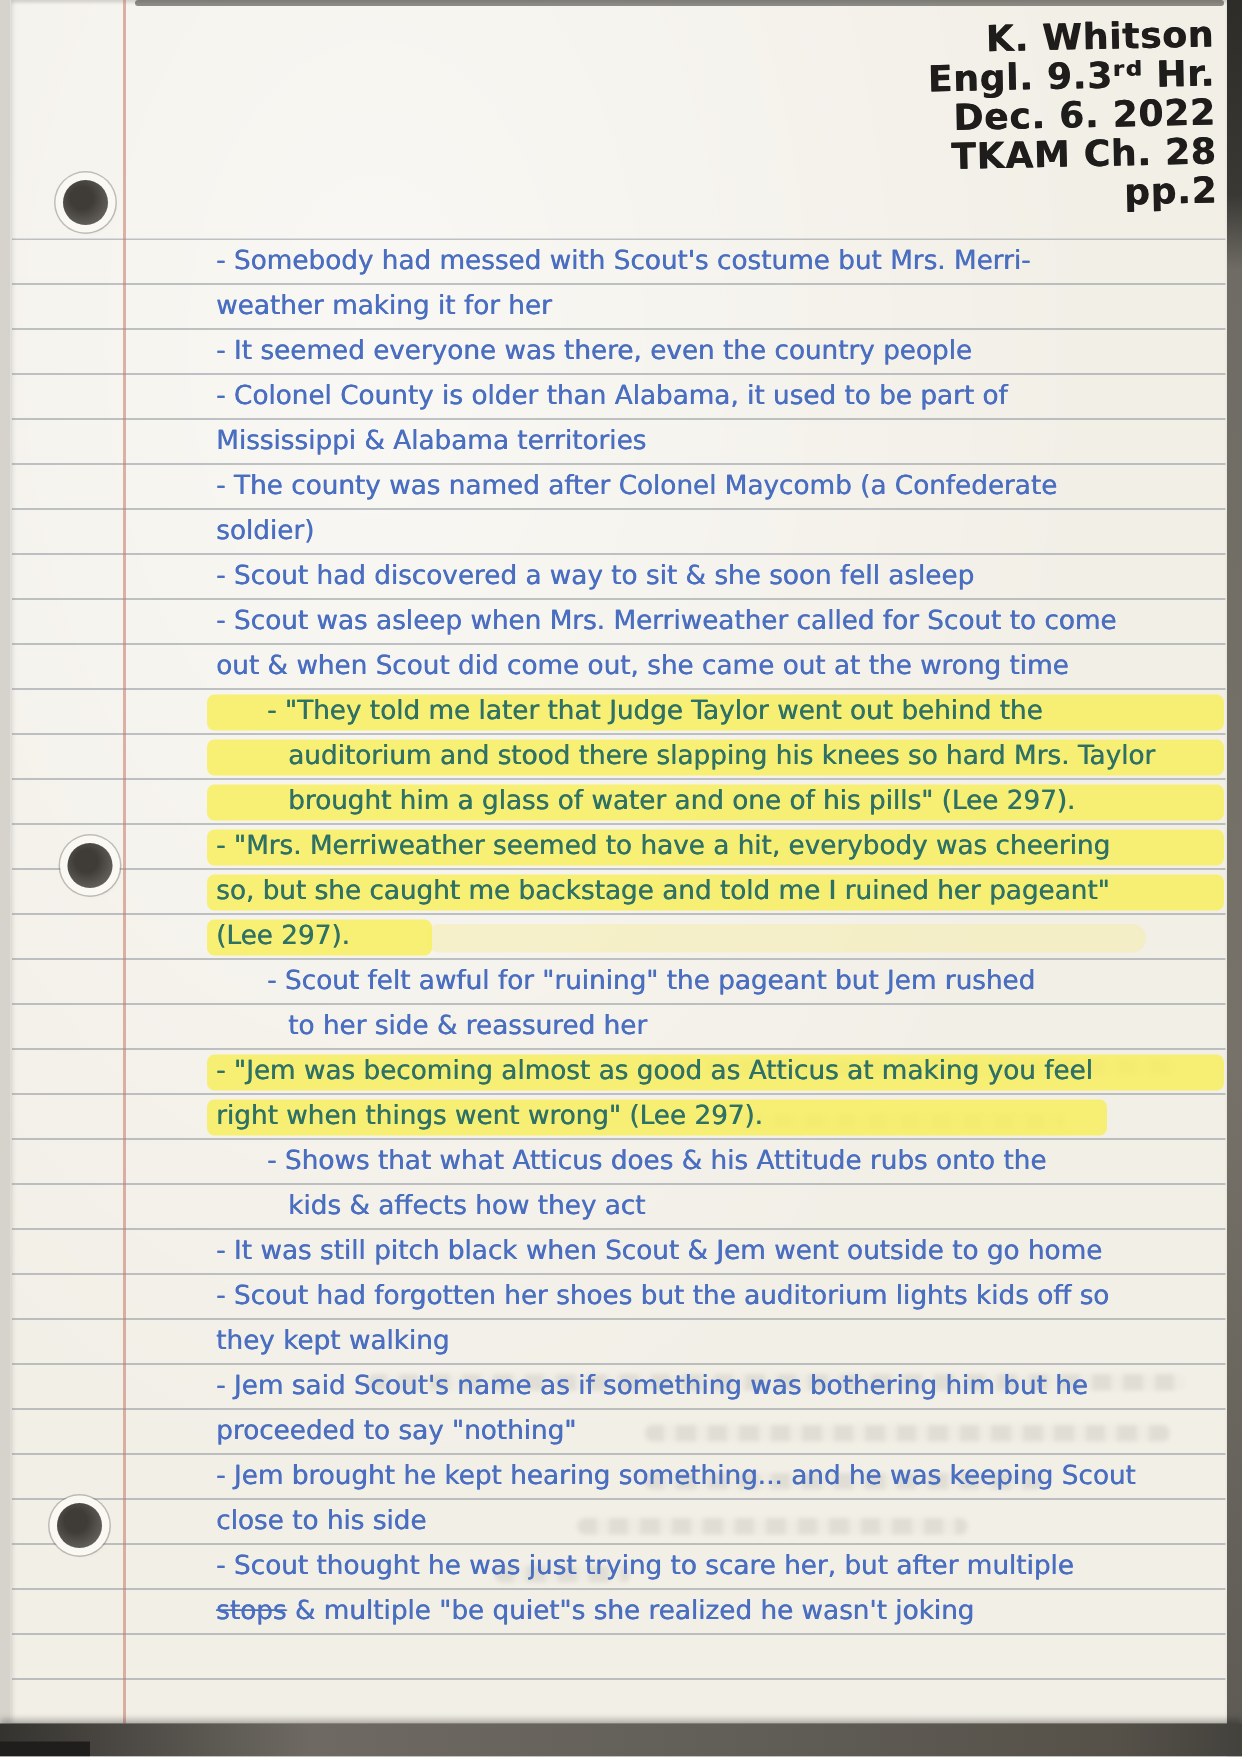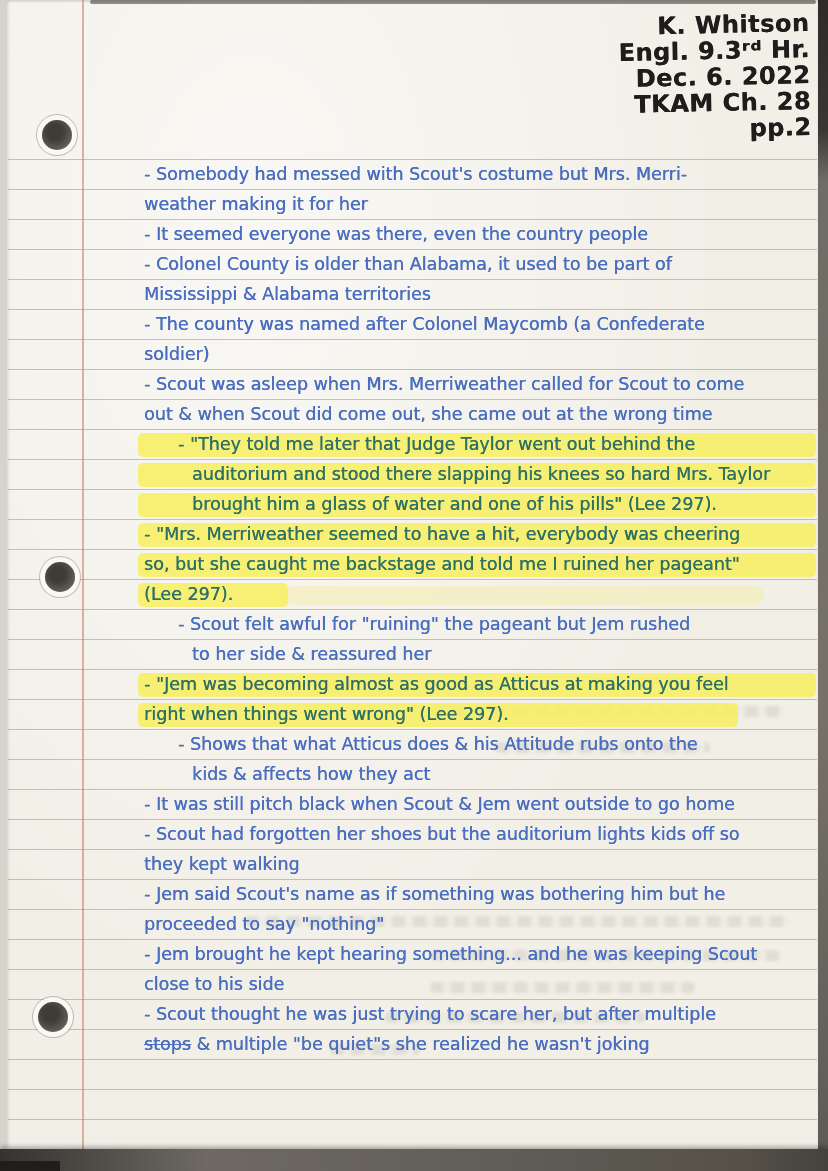--- a/index.html
+++ b/index.html
@@ -98,20 +98,21 @@
     </div>
 
   <div class="notes">
       <div class="note-line indent-0"><span class="txt"><span>- Somebody had messed with Scout's costume but Mrs. Merri-</span></span></div>
       <div class="note-line indent-0"><span class="txt"><span>weather making it for her</span></span></div>
       <div class="note-line indent-0"><span class="txt"><span>- It seemed everyone was there, even the country people</span></span></div>
       <div class="note-line indent-0"><span class="txt"><span>- Colonel County is older than Alabama, it used to be part of</span></span></div>
       <div class="note-line indent-0"><span class="txt"><span>Mississippi &amp; Alabama territories</span></span></div>
       <div class="note-line indent-0"><span class="txt"><span>- The county was named after Colonel Maycomb (a Confederate</span></span></div>
       <div class="note-line indent-0"><span class="txt"><span>soldier)</span></span></div>
+      <div class="note-line indent-0"><span class="txt"><span>- Scout had discovered a way to sit &amp; she soon fell asleep</span></span></div>
       <div class="note-line indent-0"><span class="txt"><span>- Scout was asleep when Mrs. Merriweather called for Scout to come</span></span></div>
       <div class="note-line indent-0"><span class="txt"><span>out &amp; when Scout did come out, she came out at the wrong time</span></span></div>
       <div class="note-line indent-2 hl-line"><span class="hl-bar"></span><span class="txt"><span>- "They told me later that Judge Taylor went out behind the</span></span></div>
       <div class="note-line indent-3 hl-line"><span class="hl-bar"></span><span class="txt"><span>auditorium and stood there slapping his knees so hard Mrs. Taylor</span></span></div>
       <div class="note-line indent-3 hl-line"><span class="hl-bar"></span><span class="txt"><span>brought him a glass of water and one of his pills" (Lee 297).</span></span></div>
       <div class="note-line indent-0 hl-line"><span class="hl-bar"></span><span class="txt"><span>- "Mrs. Merriweather seemed to have a hit, everybody was cheering</span></span></div>
       <div class="note-line indent-0 hl-line"><span class="hl-bar"></span><span class="txt"><span>so, but she caught me backstage and told me I ruined her pageant"</span></span></div>
       <div class="note-line indent-0 hl-line"><span class="hl-bar partial" style="width: 150px;"></span><span class="hl-tail" style="left: 140px; width: 480px;"></span><span class="txt"><span>(Lee 297).</span></span></div>
       <div class="note-line indent-2"><span class="txt"><span>- Scout felt awful for "ruining" the pageant but Jem rushed</span></span></div>
       <div class="note-line indent-3"><span class="txt"><span>to her side &amp; reassured her</span></span></div>

